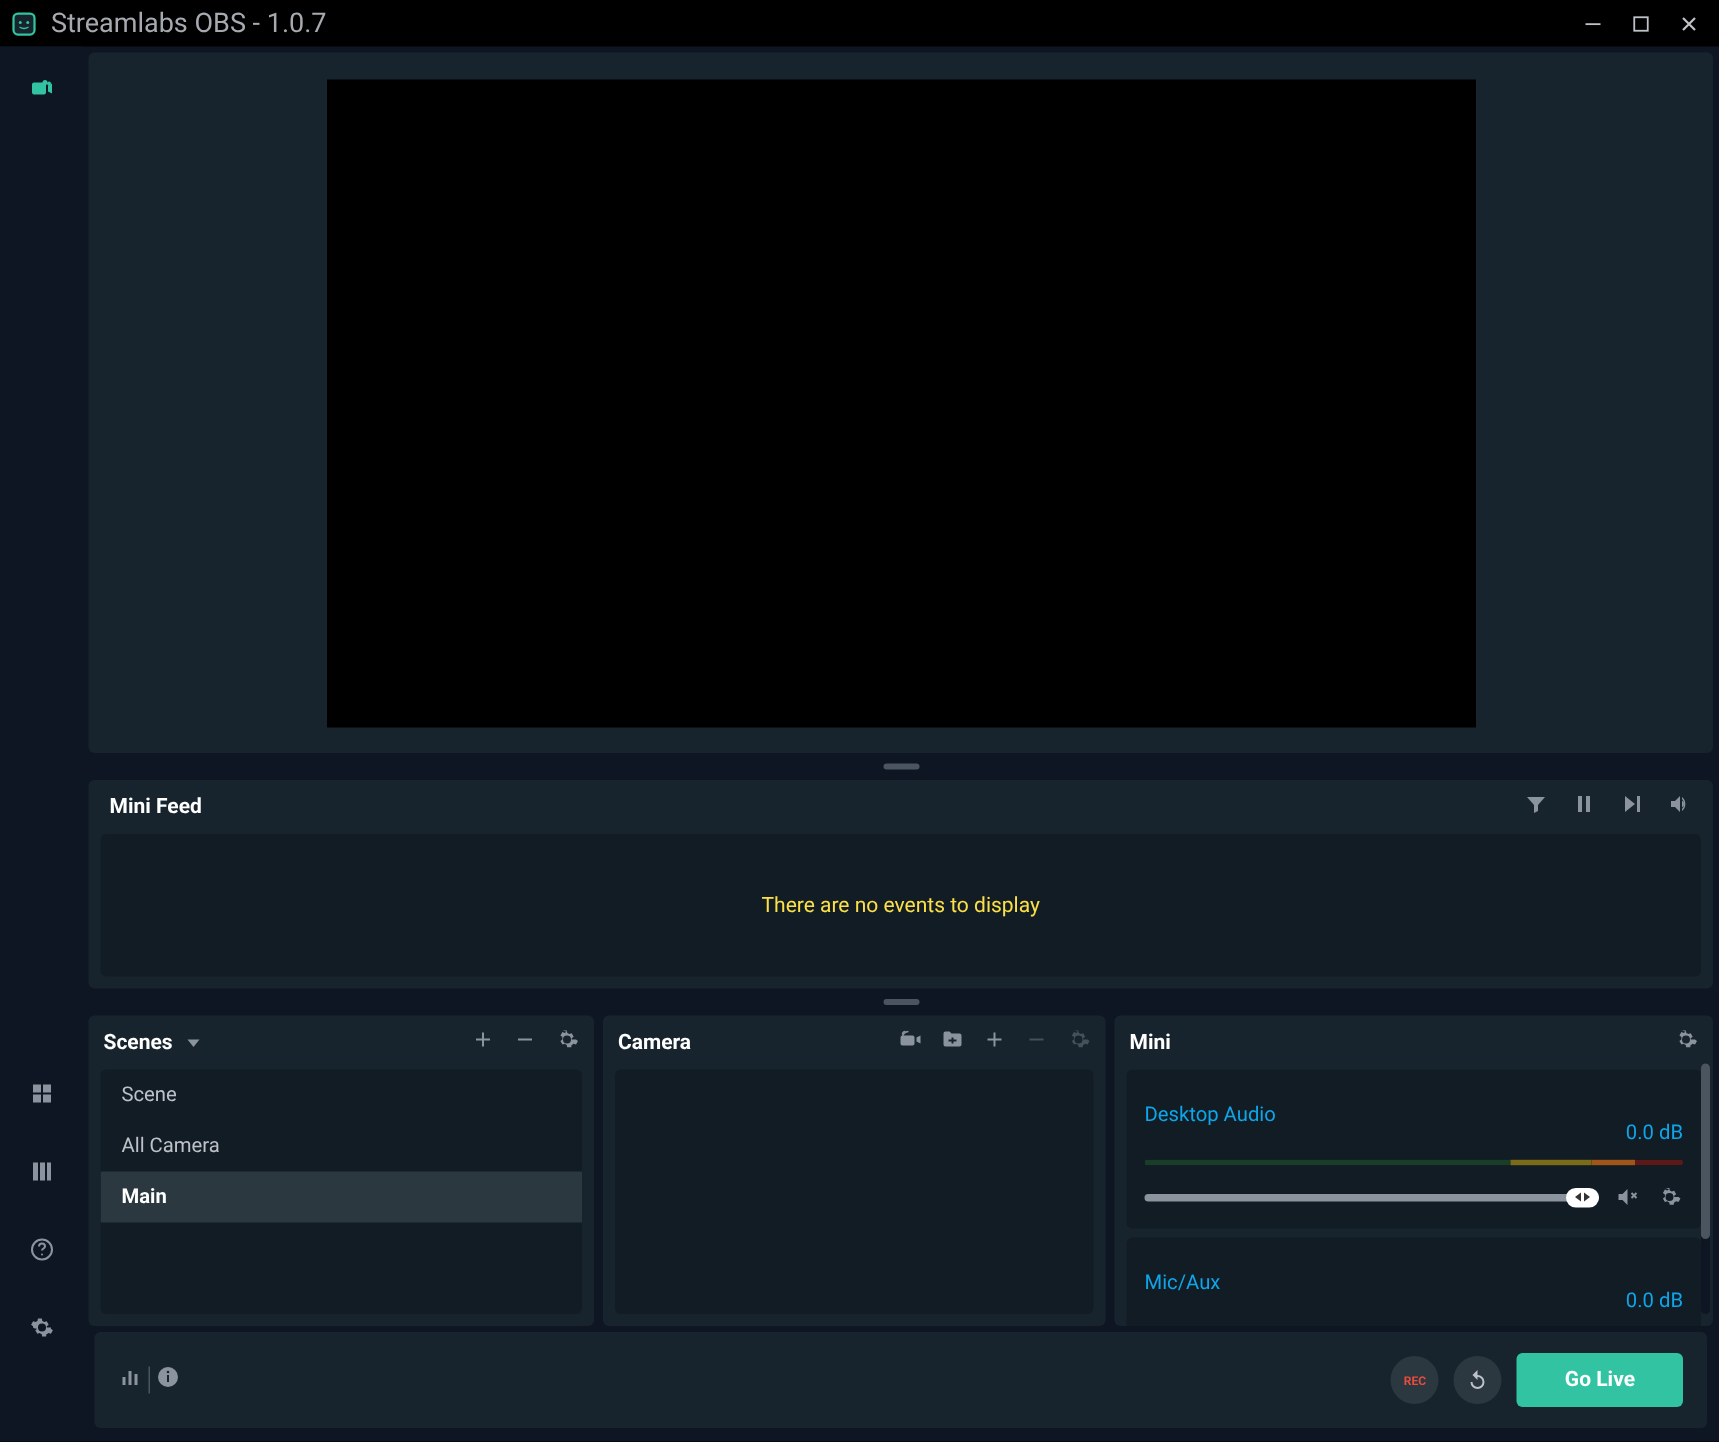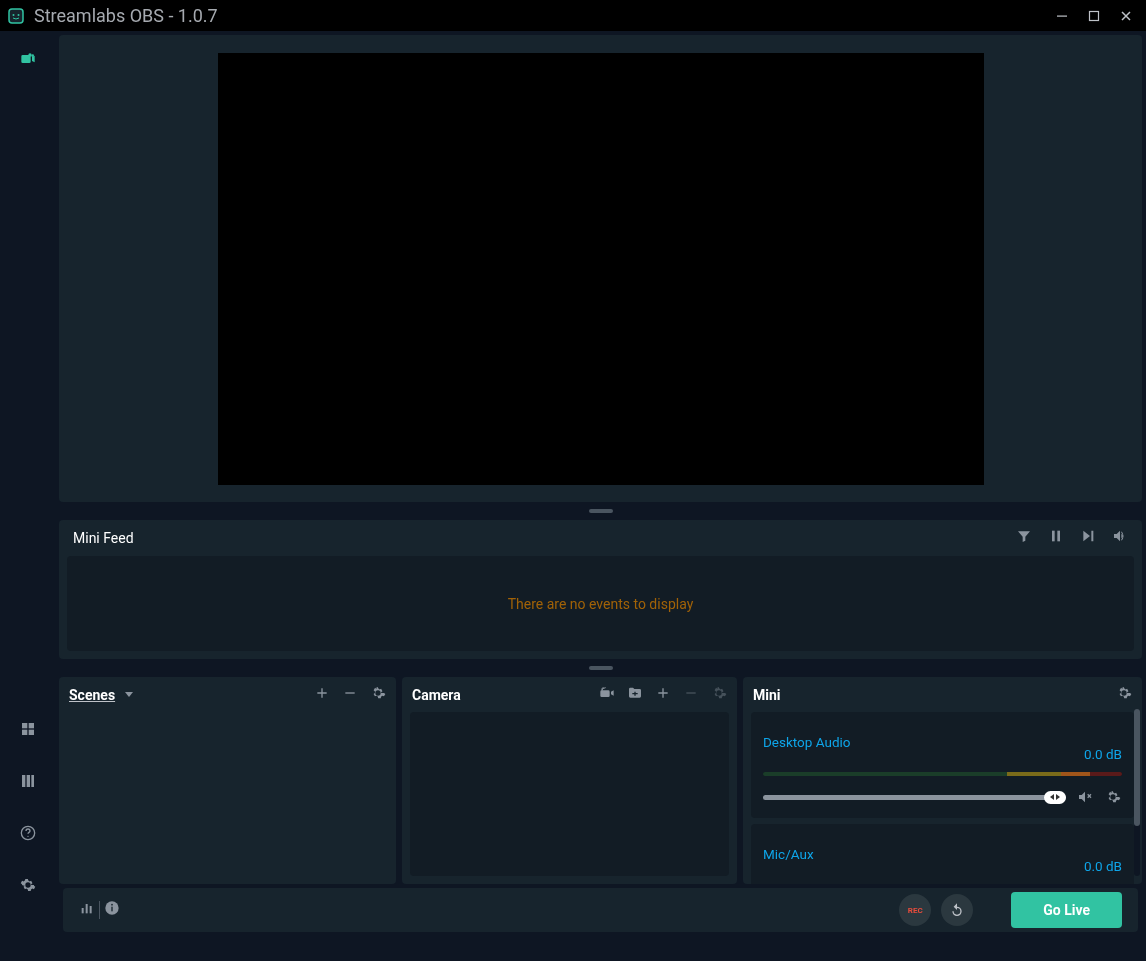--- a/index.html
+++ b/index.html
@@ -13,26 +13,26 @@
 .left-rail { width: 55px; background: #0e1623; display: flex; flex-direction: column; align-items: center; padding-top: 12px; }
 .rail-icon { width: 32px; height: 32px; display:flex; align-items:center; justify-content:center; margin-bottom: 8px; cursor:pointer; }
 .rail-bottom { margin-top: auto; display:flex; flex-direction:column; align-items:center; padding-bottom: 52px; gap: 12px;}
 .main-area { flex: 1; display: flex; flex-direction: column; padding: 4px; gap: 4px; }
 .preview-panel { height: 467px; background: #17242D; border-radius: 4px; display:flex; align-items:center; justify-content:center; }
 .preview-inner { width: 766px; height: 432px; background: #000; }
 .divider-handle { height: 10px; display:flex; align-items:center; justify-content:center; }
 .divider-grip { width: 24px; height: 4px; background: #4a5560; border-radius: 2px; }
 .mini-feed { background: #17242D; border-radius: 4px; padding: 0px 0 8px 0; }
 .mini-feed-header { display:flex; align-items:center; padding: 8px 14px; }
-.mini-feed-title { color: #fff; font-weight: 400; font-size: 14px; text-align: right; }
+.mini-feed-title { color: #fff; font-weight: 700; font-size: 14px; text-align: right; }
 .mini-feed-controls { margin-left:auto; display:flex; gap: 16px; align-items:center; }
-.mini-feed-body { margin: 0 8px 0 8px; height: 95px; background: #121c25; border-radius: 4px; display:flex; align-items:center; justify-content:center; color: #a16207; font-size: 14px; }
+.mini-feed-body { margin: 0 8px 0 8px; height: 95px; background: #121c25; border-radius: 4px; display:flex; align-items:center; justify-content:center; color: #fde047; font-size: 14px; }
 .lower-panels { display: flex; gap: 6px; height: 207px; }
 .panel { background: #17242D; border-radius: 4px; flex: 1; display:flex; flex-direction:column; }
-.scenes-panel { flex: 0 0 337px; text-decoration: underline; }
+.scenes-panel { flex: 0 0 337px; }
 .sources-panel { flex: 0 0 335px; }
 .mixer-panel { flex: 1; position: relative;}
 .panel-header { display:flex; align-items:center; padding: 8px 10px; color:#fff; font-weight:700; font-size:14px; }
 .panel-header-icons { margin-left:auto; display:flex; gap: 12px; align-items:center; }
 .panel-body { flex:1; margin: 0 8px 8px 8px; background: #121c25; border-radius: 4px; overflow:hidden;}
 .scene-item { padding: 9px 14px; color: #bec2c8; font-size: 13.5px; cursor:pointer; }
 .scene-item.selected { background: #2b383f; color: #fff; font-weight: 700; }
 .mixer-body { flex:1; padding: 0 8px 8px 8px; display:flex; flex-direction:column; gap: 0px; overflow:hidden;}
 .mixer-scrollbar { position:absolute; right:2px; top:32px; bottom:8px; width:6px; background:#0e1623; border-radius:3px;}
 .mixer-scroll-thumb { width:100%; height:70%; background:#4a5560; border-radius:3px;}
@@ -44,25 +44,25 @@
 .vu-yellow { position:absolute; left:68%; top:0; bottom:0; width:15%; background: #7a6b1a; }
 .vu-orange { position:absolute; left:83%; top:0; bottom:0; width:8%; background: #a0551a; }
 .vu-red { position:absolute; left:91%; top:0; bottom:0; width:9%; background: #5a1a1a; }
 .slider-row { display:flex; align-items:center; gap: 10px;}
 .slider-track { flex:1; height:5px; background:#8b949e; border-radius:3px; position:relative;}
 .slider-thumb { position:absolute; right:0; top:-4px; width:22px; height:13px; background:#fff; border-radius:7px; display:flex; align-items:center; justify-content:center;}
 .slider-thumb::before, .slider-thumb::after { content:''; width:0; height:0; border-top:3px solid transparent; border-bottom:3px solid transparent; }
 .slider-thumb::before { border-right:4px solid #333; margin-right:2px;}
 .slider-thumb::after { border-left:4px solid #333; }
 .ch-icon { width:18px; height:18px; cursor:pointer; display:flex; align-items:center; justify-content:center;}
-.footer { height: 44px; background: #17242D; display:flex; align-items:center; padding: 0 16px; gap: 4px; margin: 0 4px 4px 4px; border-radius: 4px;}
+.footer { height: 64px; background: #17242D; display:flex; align-items:center; padding: 0 16px; gap: 4px; margin: 0 4px 4px 4px; border-radius: 4px;}
 .footer-right { margin-left:auto; display:flex; gap:10px; align-items:center;}
 .circle-btn { width:32px; height:32px; border-radius:50%; background:#2b383f; display:flex; align-items:center; justify-content:center; cursor:pointer;}
 .rec-btn { color:#e74c3c; font-size:8px; font-weight:700;}
-.go-live-btn { background:#31c3a2; color:#fff; font-weight:700; font-size:14px; padding: 0 32px; height:36px; border-radius:4px; border:none; cursor:pointer;margin-left:28px; }
+.go-live-btn { background:#31c3a2; color:#fff; font-weight:700; font-size:14px; padding: 0 32px; height:36px; border-radius:4px; border:none; cursor:pointer; }
 .icon-svg { width:16px; height:16px; fill:#8b949e;}
 .icon-active { fill:#31c3a2; }
 .footer-divider { width:1px; height:18px; background:#4a5560;}
 .chevron-down { width:0; height:0; border-left:4px solid transparent; border-right:4px solid transparent; border-top:5px solid #8b949e; margin-left:10px;}
 </style>
 </head>
 <body>
 
 <div class="app-window">
   <div class="titlebar">
@@ -181,20 +181,25 @@
                     <path d="M11 5h2v14h-2zM5 11h14v2H5z"></path>
                   </svg></div>
               <div><svg class="icon-svg" viewBox="0 0 24 24">
                     <rect x="5" y="11" width="14" height="2"></rect>
                   </svg></div>
               <div><svg class="icon-svg" viewBox="0 0 24 24">
                     <path d="M12 8a4 4 0 100 8 4 4 0 000-8zm9 4l2 1.6-2 3.4-2.4-.8a7 7 0 01-2 1.2l-.4 2.4h-4l-.4-2.4a7 7 0 01-2-1.2l-2.4.8-2-3.4 2-1.6v-2.4l-2-1.6 2-3.4 2.4.8a7 7 0 012-1.2L7.9 3h4l.4 2.4a7 7 0 012 1.2l2.4-.8 2 3.4-2 1.6V12z"></path>
                   </svg></div>
             </div>
           </div>
+          <div class="panel-body" id="scenes-list">
+              <div class="scene-item">Scene</div>
+              <div class="scene-item">All Camera</div>
+              <div class="scene-item selected">Main</div>
+            </div>
         </div>
 
         <div class="panel sources-panel">
           <div class="panel-header">
             <span>Camera</span>
             <div class="panel-header-icons">
               <div><svg class="icon-svg" viewBox="0 0 24 24">
                     <path d="M4 8h10a2 2 0 012 2v6a2 2 0 01-2 2H4a2 2 0 01-2-2v-6a2 2 0 012-2zm14 2l4-2v8l-4-2V10z"></path>
                     <path d="M4 10a6 6 0 016-6" fill="none" stroke="#8b949e" stroke-width="1.5"></path>
                     <path d="M4 7a3 3 0 013-3" fill="none" stroke="#8b949e" stroke-width="1.5"></path>

